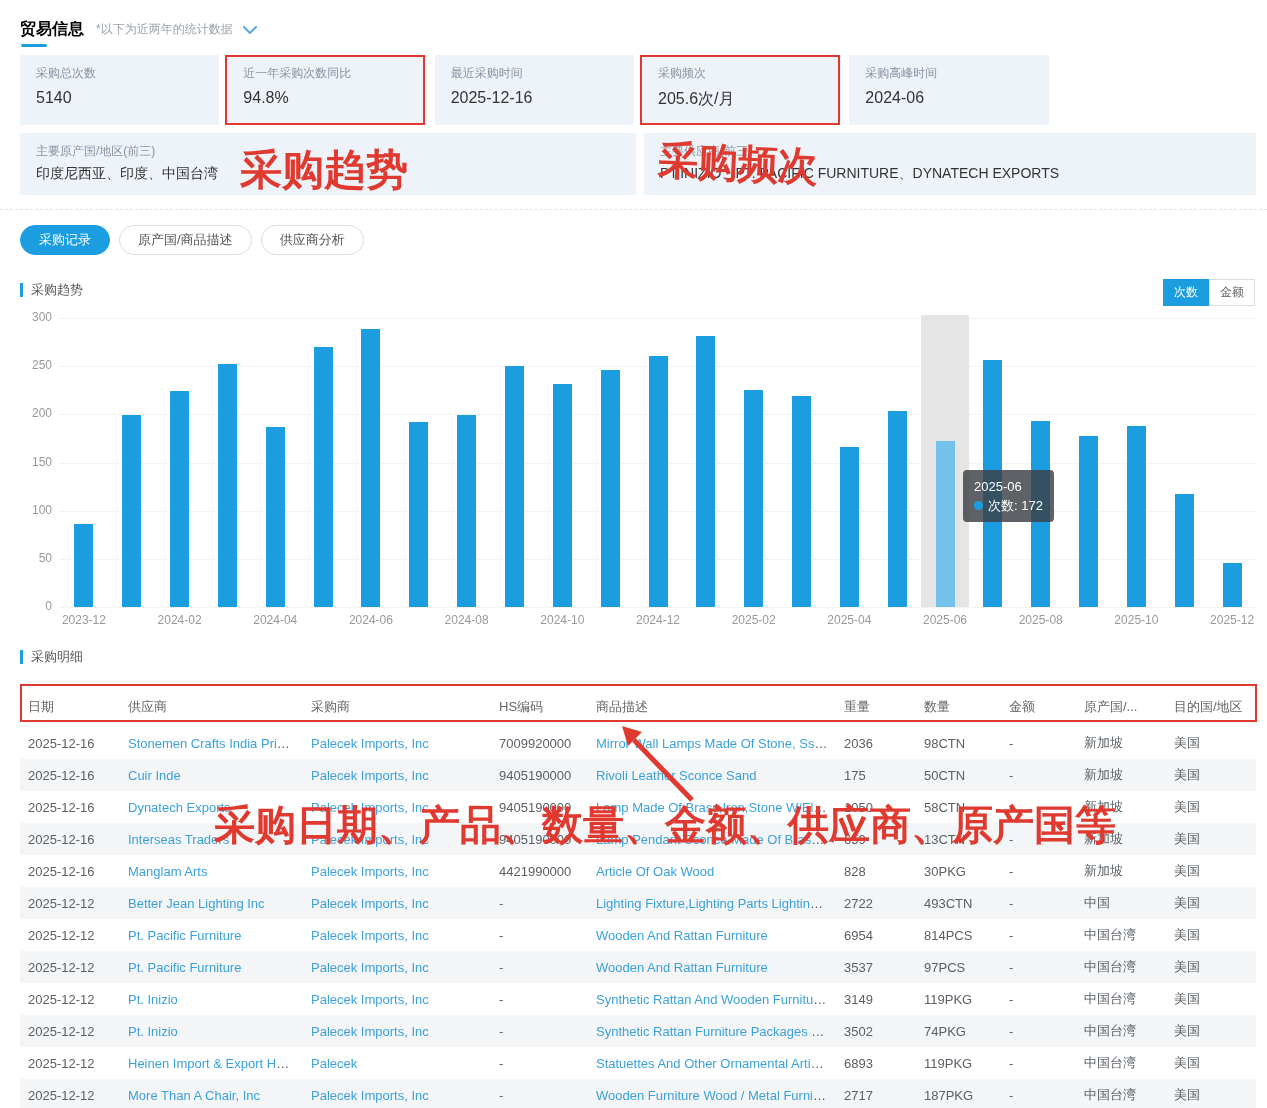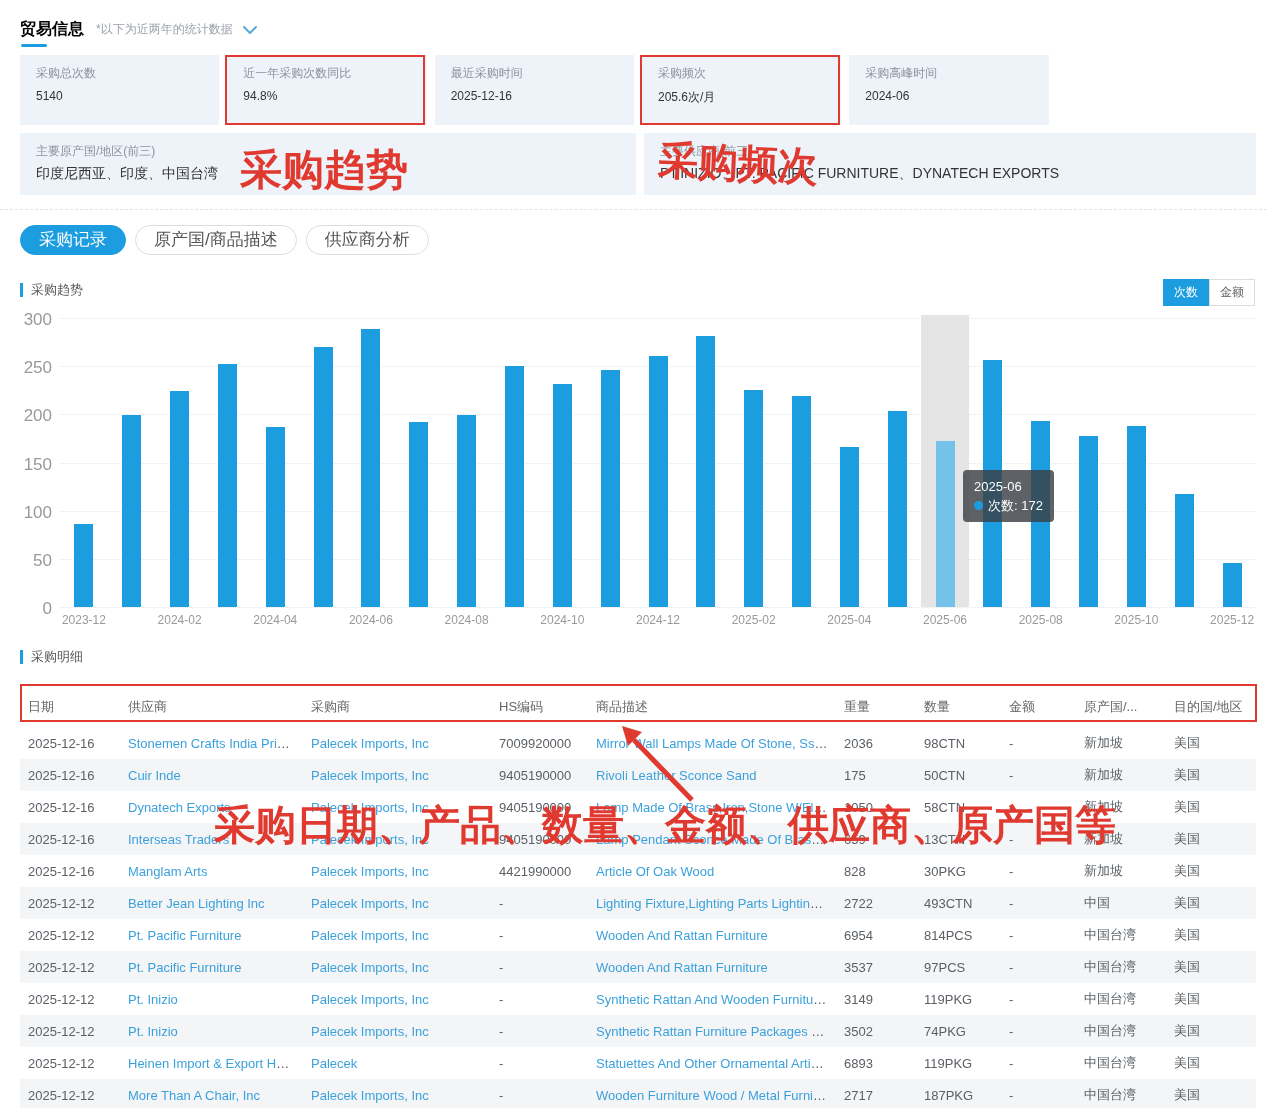--- a/index.html
+++ b/index.html
@@ -14,44 +14,44 @@
   .page-subtitle { font-size:12px; color:#9aa1a9; margin-left:12px; }
   .chevron { margin-left:10px; margin-top:2px; }
 
   
   .stats-row1 { position:absolute; left:20px; top:55px; width:1236px; height:70px;
                 display:grid; grid-template-columns:repeat(6,1fr); gap:8px; }
   .stats-row2 { position:absolute; left:20px; top:133px; width:1236px; height:62px;
                 display:grid; grid-template-columns:616px 1fr; gap:8px; }
   .stat-card { background:#edf3f8; padding:10px 16px 8px; overflow:hidden; }
   .stat-label { font-size:12px; color:#8a939f; margin-bottom:7px; white-space:nowrap; }
-  .stat-value { font-size:12px; color:#333; white-space:nowrap; }
+  .stat-value { font-size:16px; color:#333; white-space:nowrap; }
   .stats-row2 .stat-label { margin-bottom:5px; }
   .stats-row2 .stat-value { font-size:14px; }
 
   .top-divider { position:absolute; left:0; top:209px; width:1267px; border-top:1px dashed #e2e4e8; }
 
   
   .tabs { position:absolute; left:20px; top:225px; display:flex; gap:9px; }
-  .tab { height:30px; padding:0 18px; border-radius:16px; font-size:17px; line-height:28px;
+  .tab { height:30px; padding:0 18px; border-radius:16px; font-size:13px; line-height:28px;
          background:#fff; border:1px solid #ddd; color:#555; cursor:pointer; }
   .tab.active { background:#1b9de0; border-color:#1b9de0; color:#fff; }
 
   
   .section-head { position:absolute; display:flex; align-items:center; }
   .section-marker { width:3px; height:14px; background:#1b9de0; margin-right:8px; }
   .section-title { font-size:13px; color:#555; }
 
   
   .chart-toggle { position:absolute; right:12px; top:279px; display:flex; }
   .toggle-btn { font-size:12px; padding:4px 10px; border:1px solid #ddd; background:#fff; color:#666; cursor:pointer; }
   .toggle-btn.active { background:#1b9de0; border-color:#1b9de0; color:#fff; }
   #chart { position:absolute; inset:0; }
   .gridline { position:absolute; border-top:1px dotted #e4e7eb; }
-  .ytick { position:absolute; font-size:17px; color:#999; text-align:right; width:40px; }
+  .ytick { position:absolute; font-size:12px; color:#999; text-align:right; width:40px; }
   .xtick { position:absolute; font-size:12px; color:#999; text-align:center; width:60px; }
   .bar { position:absolute; background:#1b9de0; }
   .hover-band { position:absolute; background:#e1e1e1; opacity:.85; }
   .chart-tooltip { position:absolute; left:963px; top:470px; background:rgba(58,63,68,.82);
                    border-radius:4px; padding:7px 11px; color:#fff; font-size:13px; line-height:19px; z-index:5; }
   .tooltip-dot { display:inline-block; width:9px; height:9px; border-radius:50%; background:#1b9de0; margin-right:5px; }
 
   
   .data-table { position:absolute; left:20px; top:686px; width:1236px; border-collapse:collapse; table-layout:fixed; }
   .data-table th { height:41px; font-size:13px; font-weight:normal; color:#666; text-align:left; padding:0 8px; background:#fff; }

